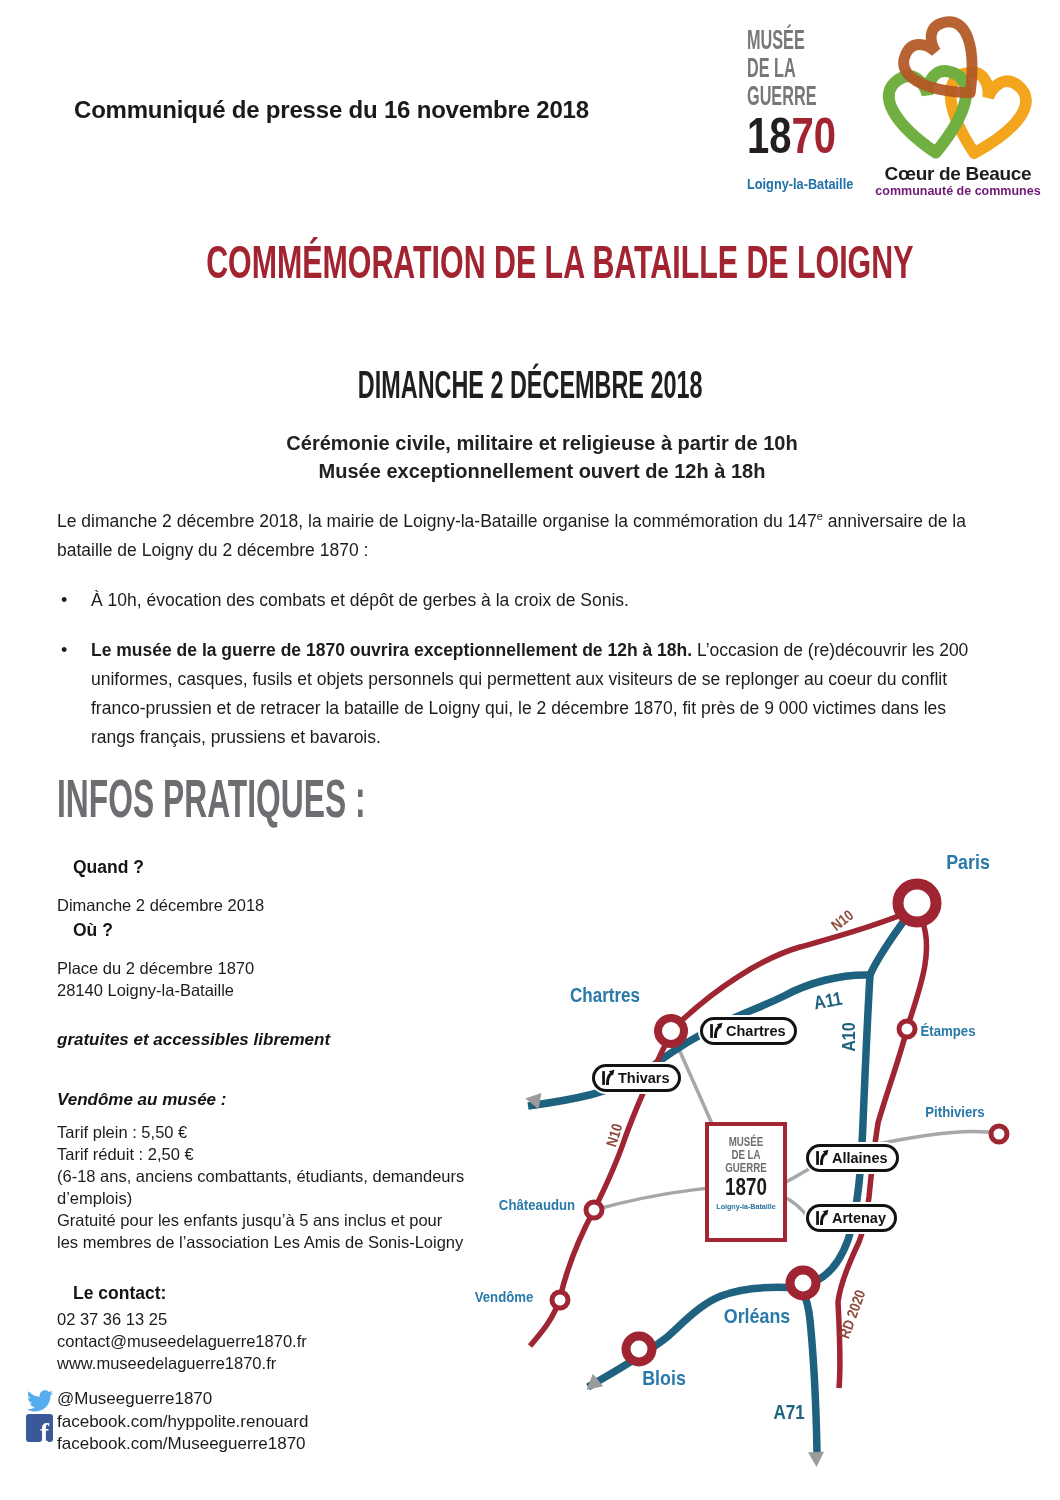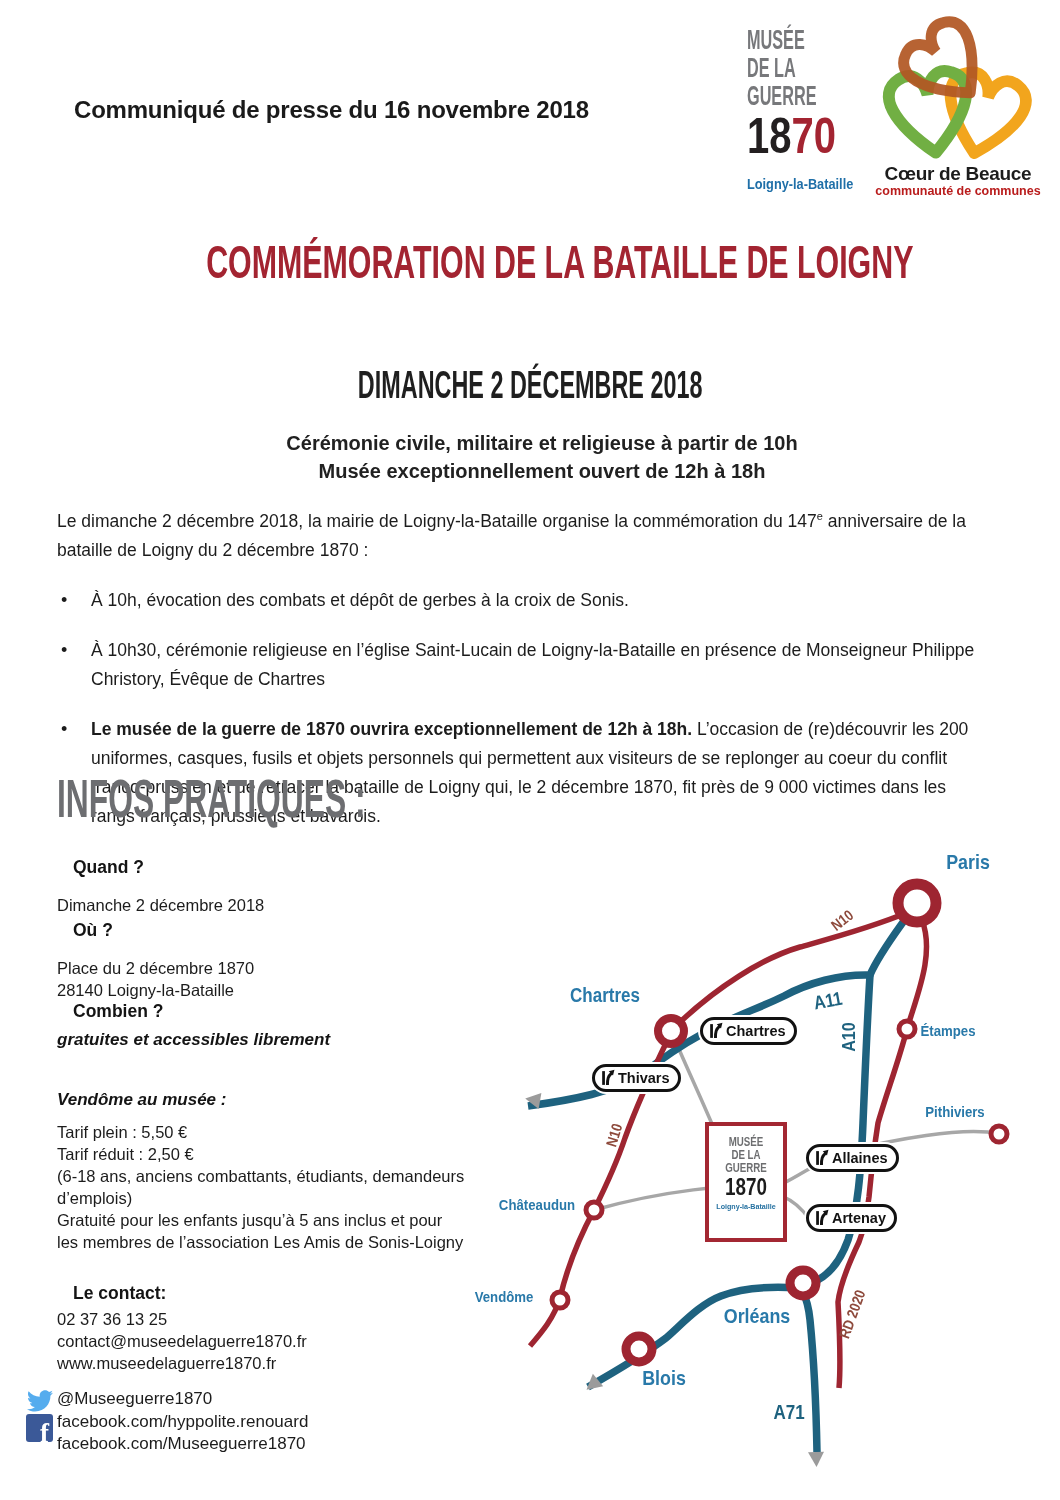--- a/index.html
+++ b/index.html
@@ -8,21 +8,21 @@
   .cond{display:inline-block;white-space:nowrap;}
   
   .press-title{left:74px;top:96px;font-size:24px;font-weight:bold;color:#1a1a1a;letter-spacing:-0.2px;text-align:right;}
   .mlogo{left:747px;top:26px;line-height:28px;}
   .mlogo .ml-line{font-size:28px;font-weight:bold;color:#77787b;transform:scaleX(.58);transform-origin:0 50%;display:block;white-space:nowrap;}
   .mlogo .ml-year{font-size:50px;font-weight:bold;line-height:48px;transform:scaleX(.8);transform-origin:0 50%;display:block;white-space:nowrap;margin-top:2px;}
   .mlogo .y-black{color:#231f20;}
   .mlogo .y-red{color:#a32431;}
   .mlogo .ml-city{font-size:15px;font-weight:bold;color:#1f6fa8;transform:scaleX(.85);transform-origin:0 50%;display:block;white-space:nowrap;margin-top:10px;}
   .coeur-text{left:872px;top:163px;width:172px;text-align:center;font-size:19px;font-weight:bold;color:#1c1c1c;letter-spacing:-0.3px;}
-  .coeur-sub{left:872px;top:184px;width:172px;text-align:center;font-size:12.5px;font-weight:bold;color:#b91c1c;}
+  .coeur-sub{left:872px;top:184px;width:172px;text-align:center;font-size:12.5px;font-weight:bold;color:#701a75;}
   
   .main-title{left:0;top:236px;width:1060px;text-align:center;font-size:46px;font-weight:bold;color:#a32431;line-height:53px;padding-left:24px;}
   .main-title .cond{transform:scaleX(.66);transform-origin:50% 50%;}
   .sub-title{left:0;top:363px;width:1060px;text-align:center;font-size:39px;font-weight:bold;color:#1f1f1f;}
   .sub-title .cond{transform:scaleX(.6);transform-origin:50% 50%;}
   .intro{left:12px;top:429px;width:1060px;text-align:center;font-size:20px;font-weight:bold;color:#212121;line-height:28px;}
   
   .bodyblock{left:57px;top:502px;width:933px;font-size:17.5px;line-height:29px;color:#1c1c1c;}
   .bullet{display:flex;margin-top:21px;}
   .bullet .mark{flex:0 0 30px;padding-left:4px;}
@@ -89,43 +89,36 @@
   </div>
 
   <div class="abs bodyblock">
     <div><span>Le dimanche 2 décembre 2018, la mairie de Loigny-la-Bataille organise la commémoration du  147</span><sup>e</sup><span> anniversaire de la bataille de Loigny du 2 décembre 1870 :</span></div>
     <div class="bullet">
       <span class="mark"></span>
       <span class="btxt">À 10h, évocation des combats et dépôt de gerbes à la croix de Sonis.</span>
     </div>
     <div class="bullet">
       <span class="mark"></span>
-      <span class="btxt">À 10h30, cérémonie religieuse en l’église Saint-Lucain de Loigny-la-Bataille  en présence de Monseigneur Philippe Christory, Évêque de Chartres</span>
-    </div>
-    <div class="bullet">
-      <span class="mark"></span>
       <span class="btxt"><span class="b-bold">Le musée de la guerre de 1870 ouvrira exceptionnellement de 12h à 18h.</span><span>  L’occasion de (re)découvrir les 200 uniformes, casques, fusils et objets personnels qui permettent aux visiteurs de se replonger au coeur du conflit franco-prussien et de retracer la bataille de Loigny qui, le 2 décembre 1870, fit près de 9 000 victimes dans les rangs français, prussiens et bavarois.</span></span>
     </div>
   </div>
 
   <div class="abs infos-h"><span class="cond">INFOS PRATIQUES :</span></div>
 
   <div class="abs grp" style="top:840px;">
     <h4>Quand ?</h4>
     <div class="lines">Dimanche 2 décembre 2018</div>
   </div>
   <div class="abs grp" style="top:903px;">
     <h4>Où ?</h4>
     <div class="lines">
       <div>Place du 2 décembre 1870</div>
       <div>28140 Loigny-la-Bataille</div>
     </div>
-  </div>
-  <div class="abs grp" style="top:984px;">
-    <h4>Combien ?</h4>
   </div>
   <div class="abs grp itbold" style="top:1028px;">
     <div>gratuites et accessibles librement</div>
   </div>
   <div class="abs grp itbold" style="top:1088px;">Vendôme au musée :</div>
   <div class="abs grp" style="top:1121px;">
     <div>Tarif plein : 5,50 €</div>
     <div>Tarif réduit : 2,50 €</div>
     <div>(6-18 ans, anciens combattants, étudiants, demandeurs</div>
     <div>d’emplois)</div>

